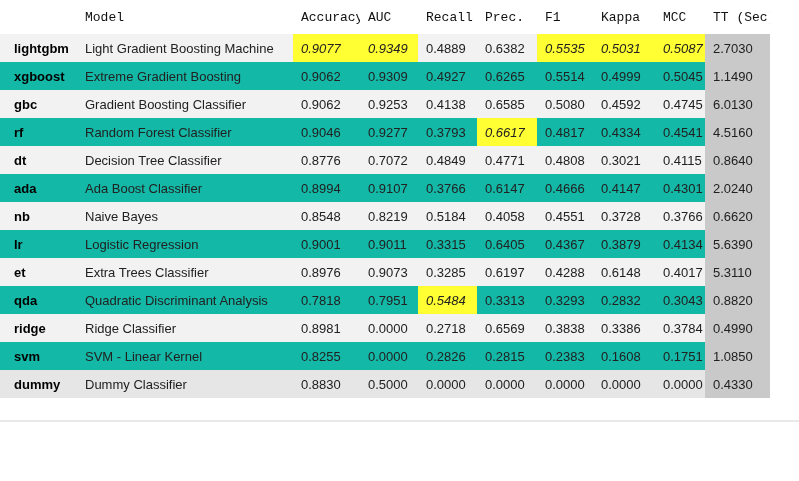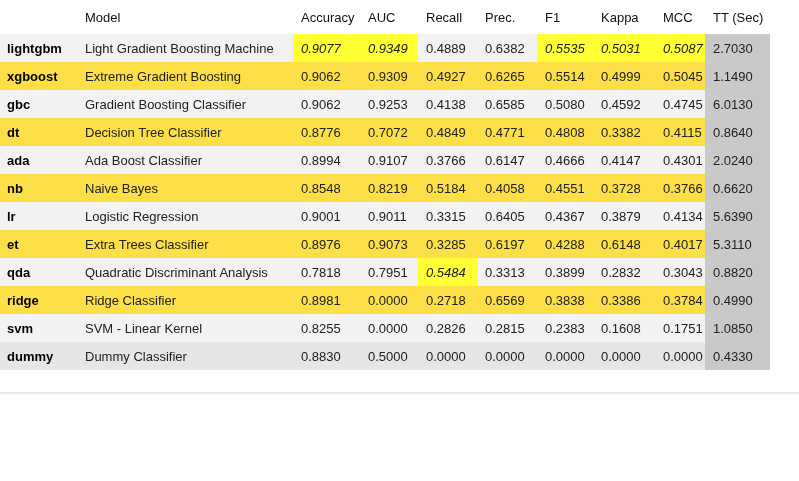--- a/index.html
+++ b/index.html
@@ -9,26 +9,26 @@
     -webkit-font-smoothing:antialiased;
   }
   table.compare {
     border-collapse:collapse; table-layout:fixed; width:770px;
   }
   th, td {
     font-size:13px; color:#212121; text-align:left;
     padding:0 0 0 8px; white-space:nowrap; overflow:hidden;
     vertical-align:middle;
   }
-  thead th { height:34px; font-weight:400; color:#111111; background:#ffffff; }
+  thead th { height:34px; font-weight:400; color:#111111; background:#ffffff;font-family:Liberation Mono, monospace; }
   tbody td { height:28px; }
-  th.idx, td.idx { padding-left:7px; }
+  th.idx, td.idx { padding-left:14px; }
   td.idx { font-weight:700; color:#000000; }
   th.model, td.model { padding-left:0; }
-  tbody tr { background:#fde047; }
+  tbody tr { background:#14b8a6; }
   tbody tr:nth-child(odd) { background: var(--stripe, #f2f2f2); }
   tbody tr:last-child { background: var(--lastrow, #e6e6e6); }
   tbody td.tt { background: var(--ttcol, #c9c9c9); }
   tbody td.hl { background: var(--hl, #ffff33); font-style: italic; }
   .bottom-line {
     width:799px; height:0; margin-top:22px;
     border-top:2px solid #e9e9e9;
   }
 </style>
 </head>
@@ -92,28 +92,40 @@
         <td>0.9062</td>
         <td>0.9253</td>
         <td>0.4138</td>
         <td>0.6585</td>
         <td>0.5080</td>
         <td>0.4592</td>
         <td>0.4745</td>
         <td class="tt">6.0130</td>
       </tr>
       <tr>
+        <td class="idx">rf</td>
+        <td class="model">Random Forest Classifier</td>
+        <td>0.9046</td>
+        <td>0.9277</td>
+        <td>0.3793</td>
+        <td class="hl">0.6617</td>
+        <td>0.4817</td>
+        <td>0.4334</td>
+        <td>0.4541</td>
+        <td class="tt">4.5160</td>
+      </tr>
+      <tr>
         <td class="idx">dt</td>
         <td class="model">Decision Tree Classifier</td>
         <td>0.8776</td>
         <td>0.7072</td>
         <td>0.4849</td>
         <td>0.4771</td>
         <td>0.4808</td>
-        <td>0.3382</td>
+        <td>0.3021</td>
         <td>0.4115</td>
         <td class="tt">0.8640</td>
       </tr>
       <tr>
         <td class="idx">ada</td>
         <td class="model">Ada Boost Classifier</td>
         <td>0.8994</td>
         <td>0.9107</td>
         <td>0.3766</td>
         <td>0.6147</td>
@@ -158,21 +170,21 @@
         <td>0.4017</td>
         <td class="tt">5.3110</td>
       </tr>
       <tr>
         <td class="idx">qda</td>
         <td class="model">Quadratic Discriminant Analysis</td>
         <td>0.7818</td>
         <td>0.7951</td>
         <td class="hl">0.5484</td>
         <td>0.3313</td>
-        <td>0.3899</td>
+        <td>0.3293</td>
         <td>0.2832</td>
         <td>0.3043</td>
         <td class="tt">0.8820</td>
       </tr>
       <tr>
         <td class="idx">ridge</td>
         <td class="model">Ridge Classifier</td>
         <td>0.8981</td>
         <td>0.0000</td>
         <td>0.2718</td>

